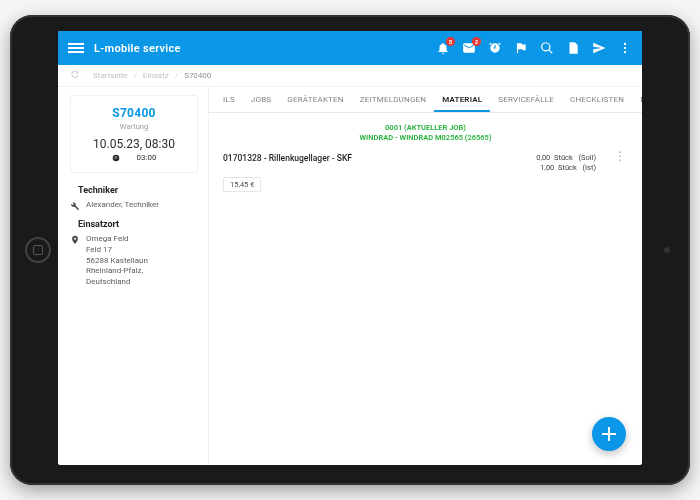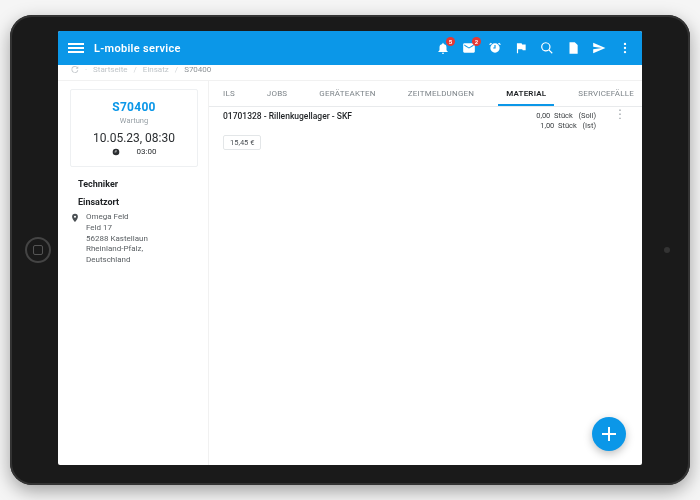--- a/index.html
+++ b/index.html
@@ -26,21 +26,21 @@
   .appbar { background:#0b97e8; color:#fff; height:34px; display:flex; align-items:center; padding:0 10px; font-size:11px; font-weight:600; }
   .appbar .ham { width:16px; display:flex; flex-direction:column; gap:2px; margin-right:10px; cursor:pointer;}
   .appbar .ham span { height:2px; background:#fff; }
   .appbar .title { flex:1; letter-spacing:.3px; }
   .appbar .icons { display:flex; gap:12px; align-items:center; }
   .appbar .icons .ic { width:14px; height:14px; display:flex; align-items:center; justify-content:center; position:relative; cursor:pointer; }
   .appbar .icons svg { width:14px; height:14px; fill:#fff; }
   .badge { position:absolute; top:-4px; right:-5px; background:#e53935; color:#fff; font-size:6px; font-weight:700; border-radius:50%; width:9px; height:9px; display:flex; align-items:center; justify-content:center; line-height:1; }
 
   
-  .crumbs { height:16px; display:flex; gap:6px; padding:0 12px; font-size:8px; color:#bfc4c8; border-bottom:1px solid #f1f1f1; }
+  .crumbs { height:22px; display:flex; align-items:center; gap:6px; padding:0 12px; font-size:8px; color:#bfc4c8; border-bottom:1px solid #f1f1f1; }
   .crumbs .sep { color:#d0d4d7; }
   .crumbs .cur { color:#8f9498; }
   .crumbs svg { width:9px; height:9px; fill:#c3c7cb; }
 
   
   .body { flex:1; display:flex; min-height:0; }
   .side { width:150px; padding:8px 10px 10px 12px; font-size:8px; color:#3b3f42; }
   .card { border:1px solid #eef0f2; border-radius:2px; padding:10px 8px; text-align:center; margin-bottom:12px; background:#fff; }
   .card .sid { color:#0b97e8; font-weight:700; font-size:12px; letter-spacing:.3px; margin-bottom:2px; }
   .card .stype { color:#98a0a6; font-size:7.5px; margin-bottom:6px; }
@@ -48,21 +48,21 @@
   .card .dur { font-size:8px; color:#2b2e31; display:flex; align-items:center; justify-content:center; gap:17px;}
   .card .dur svg{width:8px;height:8px;fill:#2b2e31;}
   .sec-h { font-weight:700; font-size:9px; color:#1f2225; margin:8px 8px 5px; }
   .row { display:flex; gap:6px; align-items:flex-start; }
   .row svg { width:10px; height:10px; fill:#4a4f53; margin-top:1px; flex:0 0 10px; }
   .row .txt { color:#5b6064; line-height:1.35; }
 
   .main { flex:1; border-left:1px solid #f1f1f1; display:flex; flex-direction:column; min-width:0; }
 
   
-  .tabs { display:flex; align-items:flex-end; gap:16px; border-bottom:1px solid #e8eaec; padding:0 6px; height:26px; font-size:8px; color:#7d8489; }
+  .tabs { display:flex; align-items:flex-end; gap:0; border-bottom:1px solid #e8eaec; padding:0 6px; height:26px; font-size:8px; color:#7d8489; }
   .tab { padding:0 8px 6px; cursor:pointer; border-bottom:2px solid transparent; white-space:nowrap; letter-spacing:.2px;}
   .tab.active { color:#1f2225; border-bottom-color:#0b97e8; font-weight:600; }
 
   
   .jobhead { text-align:center; padding:10px 8px 6px; font-size:7.5px; color:#26b13c; font-weight:600; line-height:1.3; }
 
   
   .mat { padding:4px 14px 6px; font-size:8.5px; }
   .mat-line { display:flex; align-items:flex-start; gap:16px; }
   .mat-name { flex:1; color:#1f2225; font-weight:500; }
@@ -162,20 +162,26 @@
           <div class="dt">10.05.23, 08:30</div>
           <div class="dur">
             <svg viewBox="0 0 24 24">
                 <path d="M12 2a10 10 0 1 0 10 10A10 10 0 0 0 12 2zm1 11H7v-2h4V6h2z"></path>
               </svg>
             <span>03:00</span>
           </div>
         </div>
 
         <div class="sec-h">Techniker</div>
+        <div class="row">
+          <svg viewBox="0 0 24 24">
+              <path d="M22 19.6 13.7 11a6 6 0 0 0-7.9-7.7l3.5 3.5-2.8 2.8L3 6.1A6 6 0 0 0 11 13.7l8.6 8.3z"></path>
+            </svg>
+          <div class="txt">Alexander, Techniker</div>
+        </div>
 
         <div class="sec-h">Einsatzort</div>
         <div class="row">
           <svg viewBox="0 0 24 24">
               <path d="M12 2a7 7 0 0 0-7 7c0 5 7 13 7 13s7-8 7-13a7 7 0 0 0-7-7zm0 9.5A2.5 2.5 0 1 1 14.5 9 2.5 2.5 0 0 1 12 11.5z"></path>
             </svg>
           <div class="txt">
             <div>Omega Feld</div>
             <div>Feld 17</div>
             <div>56288 Kastellaun</div>
@@ -190,20 +196,24 @@
           <div class="tab">ILS</div>
           <div class="tab">JOBS</div>
           <div class="tab">GERÄTEAKTEN</div>
           <div class="tab">ZEITMELDUNGEN</div>
           <div class="tab active">MATERIAL</div>
           <div class="tab">SERVICEFÄLLE</div>
           <div class="tab">CHECKLISTEN</div>
           <div class="tab">NOTIZEN</div>
         </div>
 
+        <div class="jobhead">
+          <div>0001 (AKTUELLER JOB)</div>
+          <div>WINDRAD - WINDRAD M02565 (26565)</div>
+        </div>
 
         <div class="mat">
           <div class="mat-line">
             <div class="mat-name">01701328 - Rillenkugellager - SKF</div>
             <div class="qty">
               <div>
                 <span>0,00</span>&nbsp;
                 <span>Stück</span>&nbsp;&nbsp;
                 <span>(Soll)</span>
               </div>

